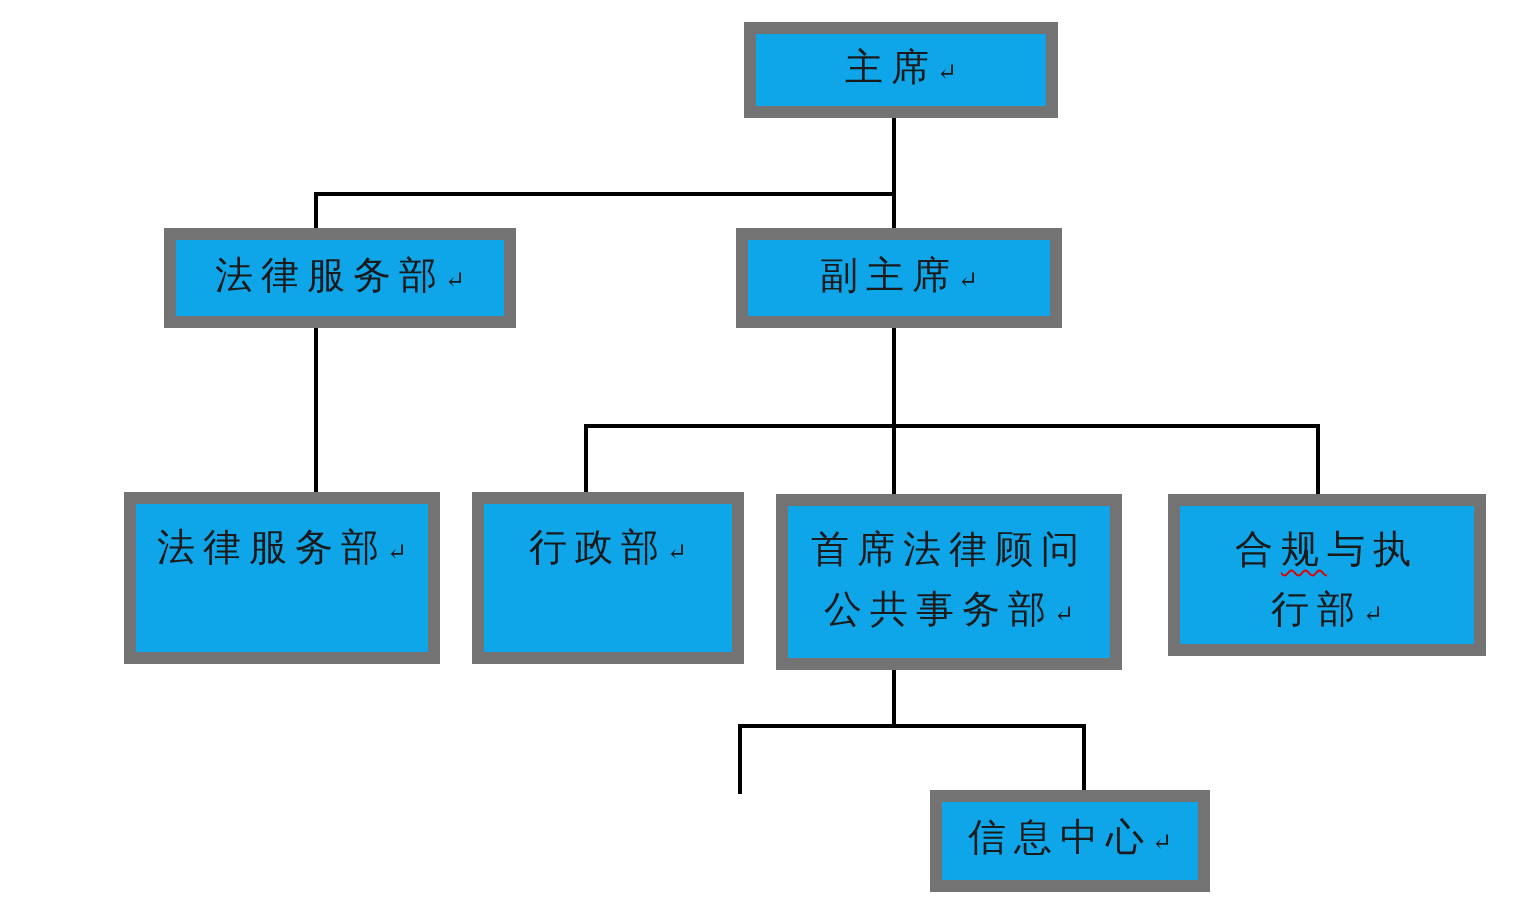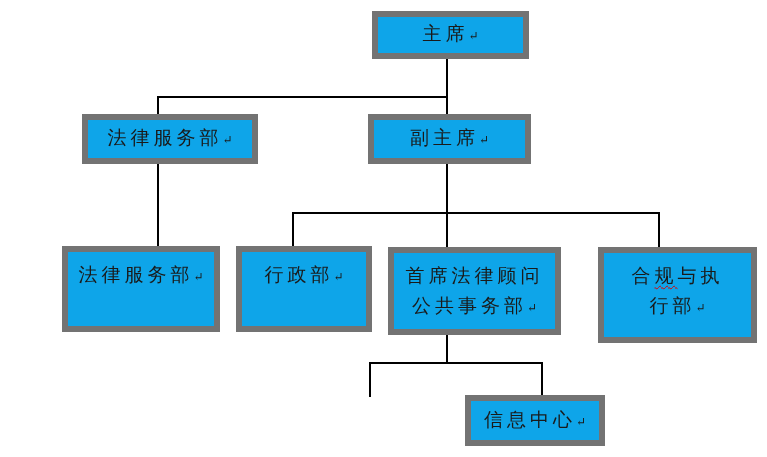--- a/index.html
+++ b/index.html
@@ -79,21 +79,21 @@
 
   <div class="node v-top" style="left:236px;top:246px;width:136px;height:86px">
     <div class="line"><span>行政部</span><span class="pilcrow">↵</span></div>
   </div>
 
   <div class="node v-top" style="left:388px;top:247px;width:173px;height:88px">
     <div class="line"><span>首席法律顾问</span></div>
     <div class="line"><span>公共事务部</span><span class="pilcrow">↵</span></div>
   </div>
 
-  <div class="node v-top" style="left:598px;top:247px;width:159px;height:96px">
+  <div class="node v-top" style="left:584px;top:247px;width:159px;height:81px">
     <div class="line"><span>合</span><span class="wavy">规</span><span>与执</span></div>
     <div class="line"><span>行部</span><span class="pilcrow">↵</span></div>
   </div>
 
 
   <div class="node v-center" style="left:465px;top:395px;width:140px;height:51px">
     <div class="line"><span>信息中心</span><span class="pilcrow">↵</span></div>
   </div>
 
 </div>

